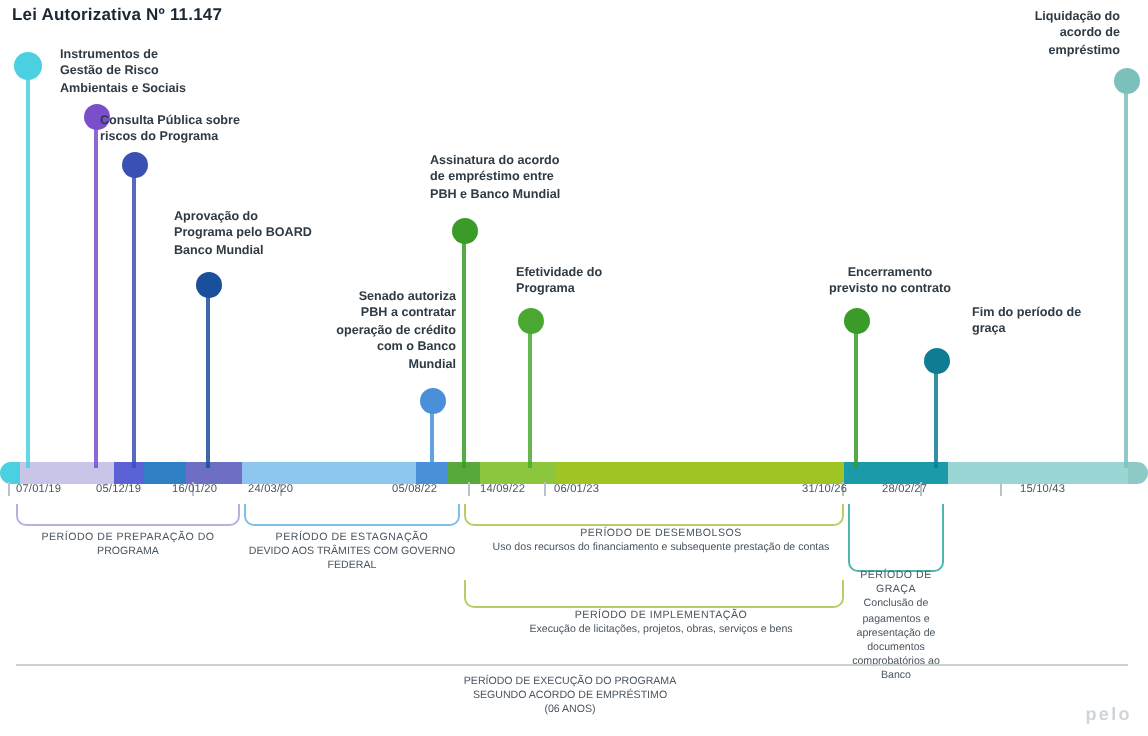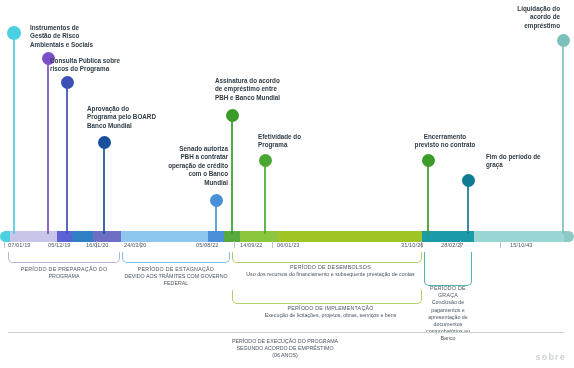--- a/index.html
+++ b/index.html
@@ -64,20 +64,21 @@
   .watermark{
     position:absolute;right:8px;bottom:6px;
     font-size:9px;color:#cfd4d8;letter-spacing:1.2px;font-weight:bold;
   }
 </style>
 </head>
 <body>
 
 <div id="stage">
 
+  <div class="title">Lei Autorizativa Nº 11.147</div>
 
   <div class="axis" id="axis">
       <div class="axis-seg" style="left: 0px; width: 10px; background: rgb(74, 208, 224);"></div>
       <div class="axis-seg" style="left: 10px; width: 47px; background: rgb(200, 198, 232);"></div>
       <div class="axis-seg" style="left: 57px; width: 15px; background: rgb(91, 98, 214);"></div>
       <div class="axis-seg" style="left: 72px; width: 21px; background: rgb(47, 127, 196);"></div>
       <div class="axis-seg" style="left: 93px; width: 28px; background: rgb(110, 111, 196);"></div>
       <div class="axis-seg" style="left: 121px; width: 87px; background: rgb(142, 198, 239);"></div>
       <div class="axis-seg" style="left: 208px; width: 16px; background: rgb(74, 144, 217);"></div>
       <div class="axis-seg" style="left: 224px; width: 16px; background: rgb(88, 168, 60);"></div>
@@ -168,14 +169,14 @@
       <div class="plabel" style="left: 424px; top: 285px; width: 48px;"><div class="hd">PERÍODO DE GRAÇA</div><div class="sub">Conclusão de pagamentos e apresentação de documentos comprobatórios ao Banco</div></div>
       <div class="bracket" style="left: 232px; top: 290px; width: 190px; height: 14px; border-width: 1px; border-color: rgb(180, 207, 106);"></div>
       <div class="plabel" style="left: 238px; top: 305px; width: 185px;"><div class="hd">PERÍODO DE IMPLEMENTAÇÃO</div><div class="sub">Execução de licitações, projetos, obras, serviços e bens</div></div>
     </div>
 
   <div id="bottomband">
       <div class="hrule" style="left: 8px; top: 332px; width: 556px;"></div>
       <div class="plabel" style="left: 160px; top: 338px; width: 250px;"><div>PERÍODO DE EXECUÇÃO DO PROGRAMA</div><div>SEGUNDO ACORDO DE EMPRÉSTIMO</div><div>(06 ANOS)</div></div>
     </div>
 
-  <div class="watermark">sobre</div>
+  <div class="watermark">pelo</div>
 </div>
 
 </body></html>

